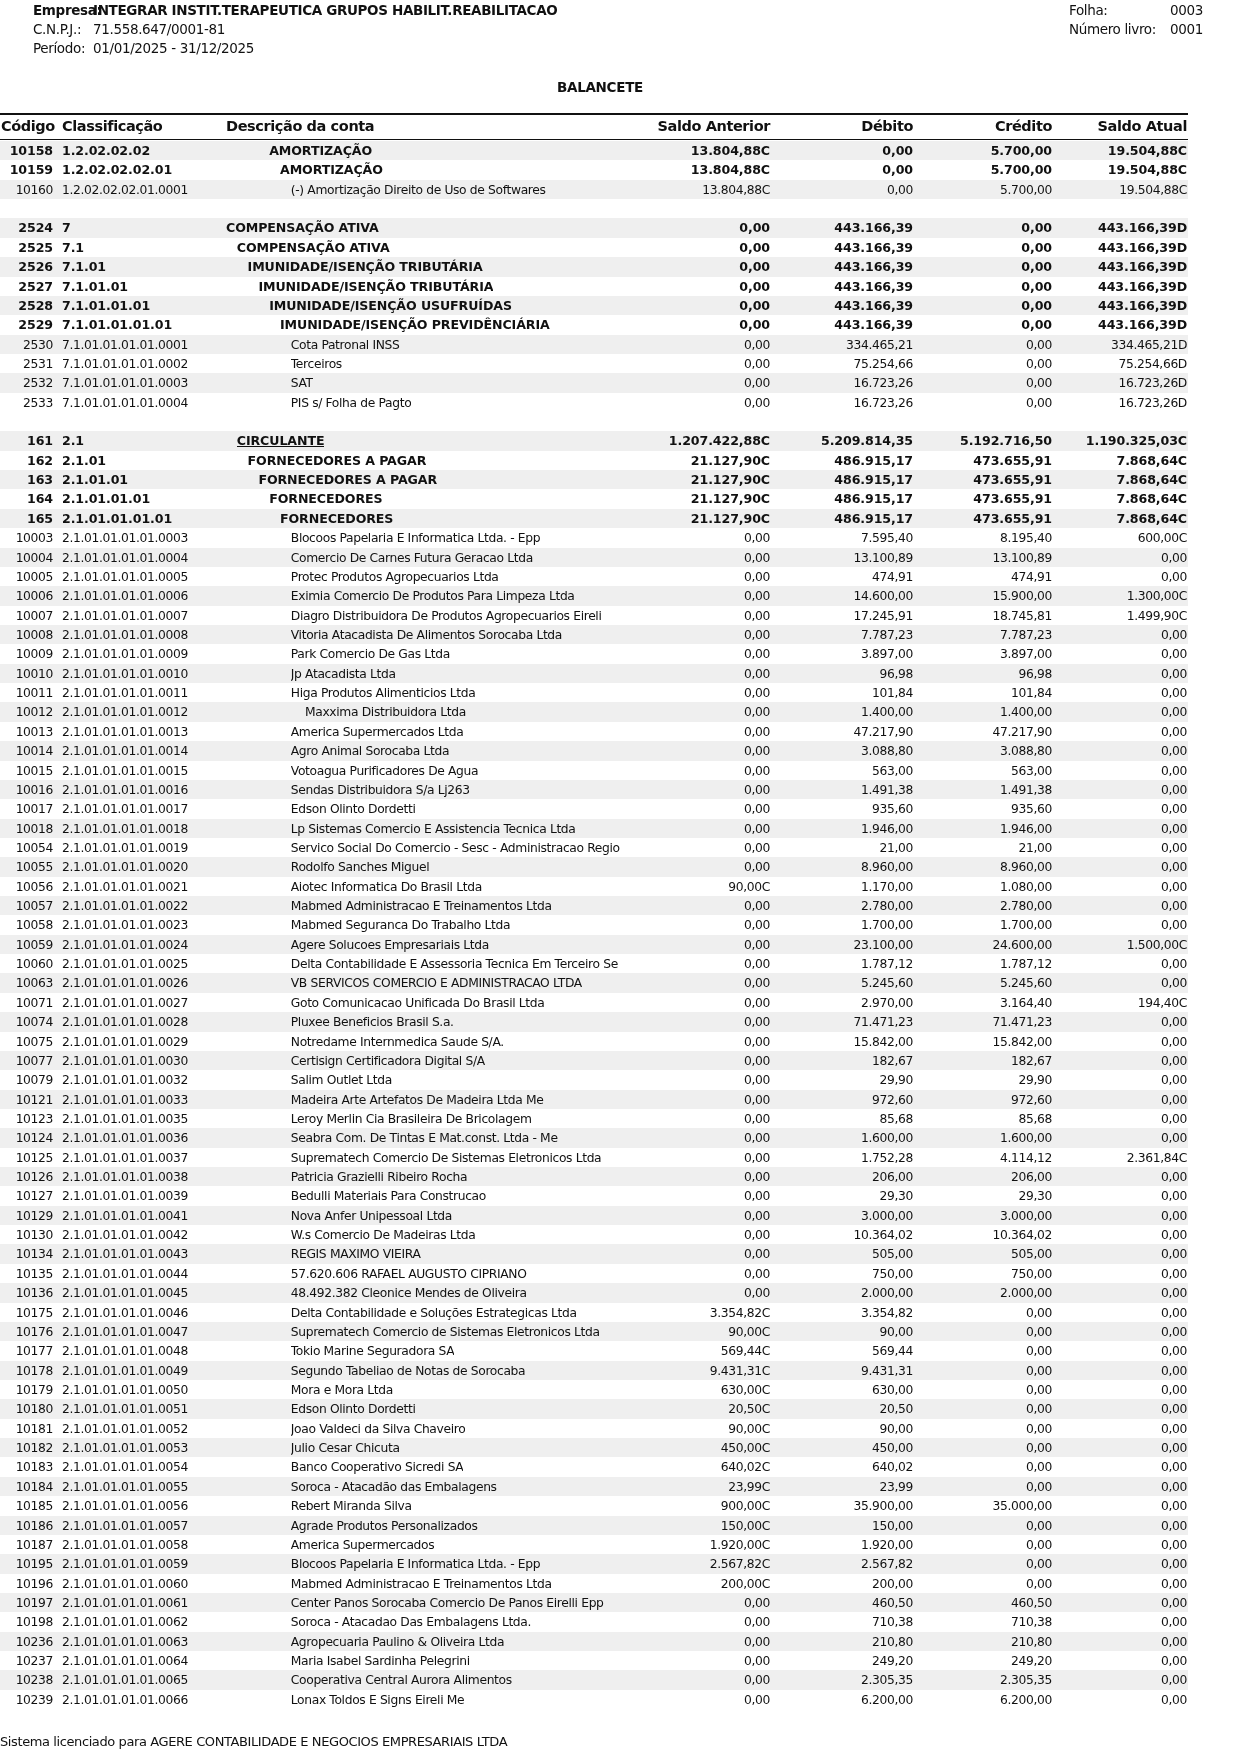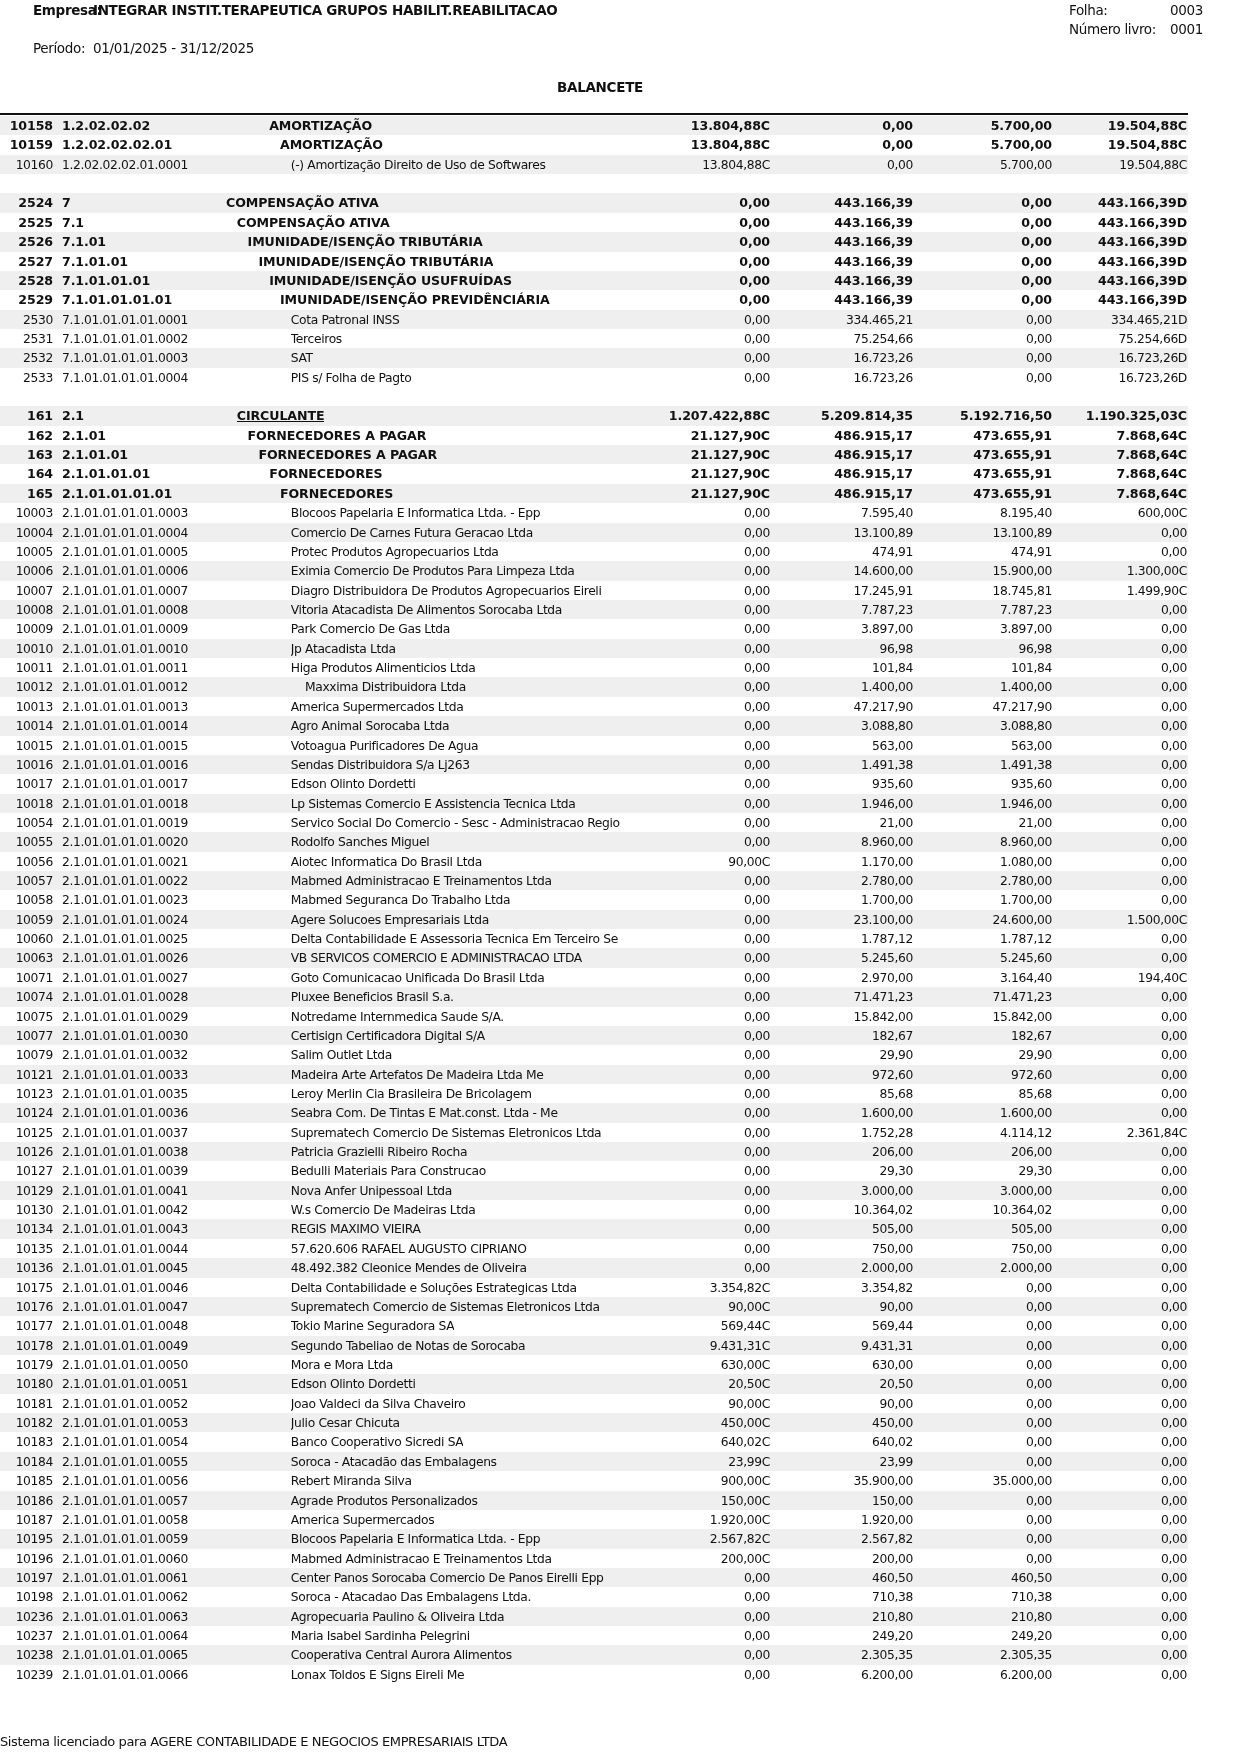--- a/index.html
+++ b/index.html
@@ -42,20 +42,24 @@
   }
 </style>
 </head>
 <body>
 
 <div id="hdr-left" class="hdr">
   <div style="position:absolute;top:0;left:0;width:700px;height:18px;">
     <span class="lbl bold">Empresa:</span>
     <span class="val bold">INTEGRAR INSTIT.TERAPEUTICA GRUPOS HABILIT.REABILITACAO</span>
   </div>
+  <div style="position:absolute;top:19px;left:0;width:700px;height:18px;">
+    <span class="lbl">C.N.P.J.:</span>
+    <span class="val">71.558.647/0001-81</span>
+  </div>
   <div style="position:absolute;top:38px;left:0;width:700px;height:18px;">
     <span class="lbl">Período:</span>
     <span class="val">01/01/2025 - 31/12/2025</span>
   </div>
 </div>
 
 <div id="hdr-right" class="hdr">
   <div style="position:absolute;top:0;left:0;width:205px;height:18px;">
     <span class="lbl">Folha:</span>
     <span class="val">0003</span>
@@ -63,20 +67,29 @@
   <div style="position:absolute;top:19px;left:0;width:205px;height:18px;">
     <span class="lbl">Número livro:</span>
     <span class="val">0001</span>
   </div>
 </div>
 
 <div class="title">BALANCETE</div>
 
 <div class="table">
   <div class="rule-top"></div>
+  <div class="thead">
+    <span style="left:1px;">Código</span>
+    <span style="left:62px;">Classificação</span>
+    <span style="left:226px;">Descrição da conta</span>
+    <span style="right:418px;">Saldo Anterior</span>
+    <span style="right:275px;">Débito</span>
+    <span style="right:136px;">Crédito</span>
+    <span style="right:1px;">Saldo Atual</span>
+  </div>
   <div id="tbody" style="padding-top:1px;">
       <div class="row g b">
         <span class="c-code">10158</span>
         <span class="c-cls">1.2.02.02.02</span>
         <span class="c-desc" style="left: 269.2px; max-width: 350.8px;">AMORTIZAÇÃO</span>
         <span class="c-ant">13.804,88C</span>
         <span class="c-deb">0,00</span>
         <span class="c-cre">5.700,00</span>
         <span class="c-atu">19.504,88C</span>
       </div>

